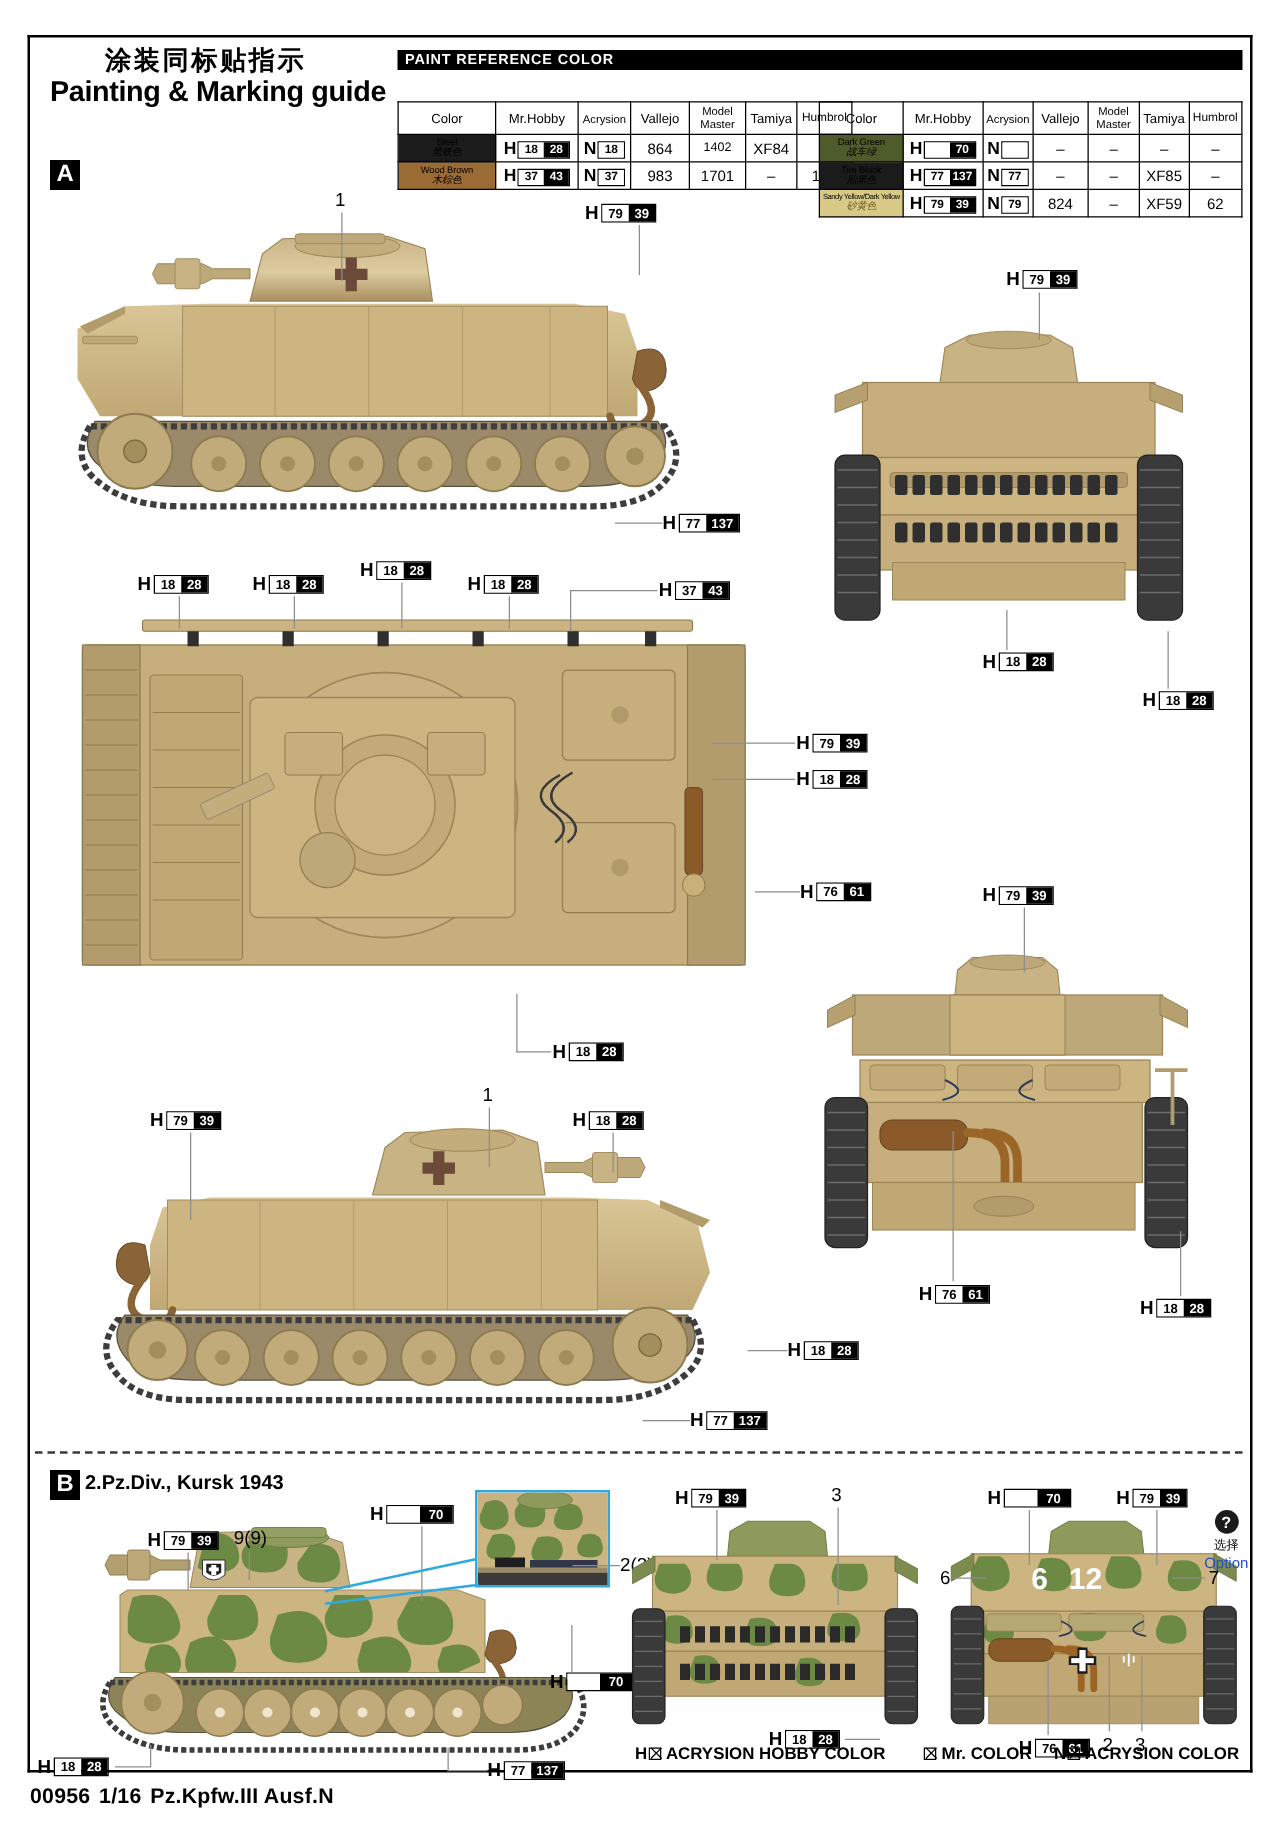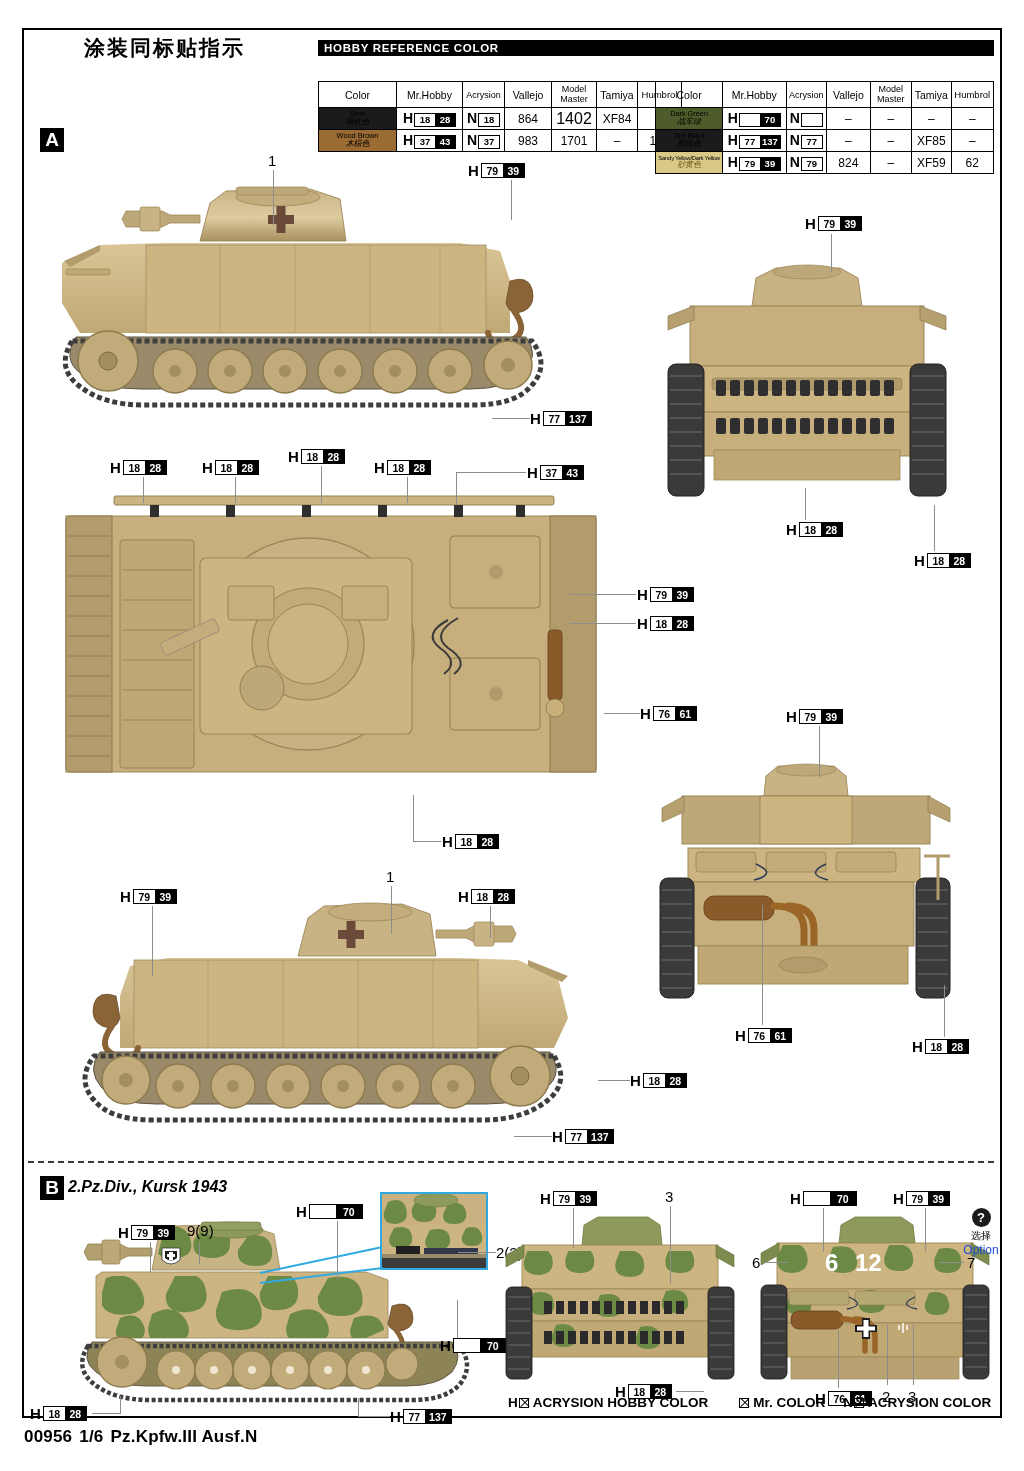--- a/index.html
+++ b/index.html
@@ -171,21 +171,21 @@
     position:absolute;
     left:28px; top:1161px;
     width:966px; height:0;
     border-top:2px dashed #3a3a3a;
   }
 
   
   .b-title {
     position:absolute;
     left:68px; top:1178px;
-    font-size:16px; font-style:italic; font-weight:bold; color:#000;
+    font-size:16px; font-weight:bold; color:#000;
   }
 
   
   .footer {
     position:absolute;
     left:24px; top:1427px;
     font-size:17px; font-weight:bold; color:#000;
     letter-spacing:0.2px;
   }
   .footer .sp { display:inline-block; width:7px; }
@@ -255,24 +255,25 @@
 
 <div id="page">
 
   <div class="frame-top-left"></div>
   <div class="frame-top-right"></div>
   <div class="frame-right"></div>
   <div class="outer-frame"></div>
 
   <div class="title-block">
     <div class="title-cn">涂装同标贴指示</div>
+    <div class="title-en">Painting &amp; Marking guide</div>
   </div>
 
   <div class="paint-table-wrap">
-    <div class="paint-header">HOBBY  REFERENCE COLOR</div>
+    <div class="paint-header">PAINT  REFERENCE COLOR</div>
 
     <table class="pt-left paint">
       <colgroup>
         <col style="width:78px">
           <col style="width:66px">
           <col style="width:42px">
         <col style="width:47px">
           <col style="width:45px">
           <col style="width:41px">
           <col style="width:44px">
@@ -297,21 +298,21 @@
                 <span class="w">18</span>
                 <span class="b">28</span>
               </span>
         </td>
         <td class="codecell">
           <span class="pfx">N</span><span class="chip">
                 <span class="w">18</span>
               </span>
         </td>
         <td style="font-size:12px">864</td>
-        <td style="font-size:16px">1402</td>
+        <td style="font-size:10px">1402</td>
         <td style="font-size:12px">XF84</td>
         <td style="font-size:12px">–</td>
       </tr>
       <tr>
         <td class="swatch-cell sw-wood">
           <div>Wood Brown</div>
           <div class="cn">木棕色</div>
         </td>
         <td class="codecell">
           <span class="pfx">H</span><span class="chip">
@@ -1291,16 +1292,16 @@
       <span>Mr. COLOR</span>
     </div>
     <div class="grp" style="margin-right:0">
       <span>N</span>
       <span class="xbox"></span>
       <span>ACRYSION COLOR</span>
     </div>
   </div>
 
   <div class="footer">
-    <span>00956</span><span class="sp"></span><span>1/6</span><span class="sp"></span><span>Pz.Kpfw.III Ausf.N</span>
+    <span>00956</span><span class="sp"></span><span>1/16</span><span class="sp"></span><span>Pz.Kpfw.III Ausf.N</span>
   </div>
 
 </div>
 
 </body></html>

